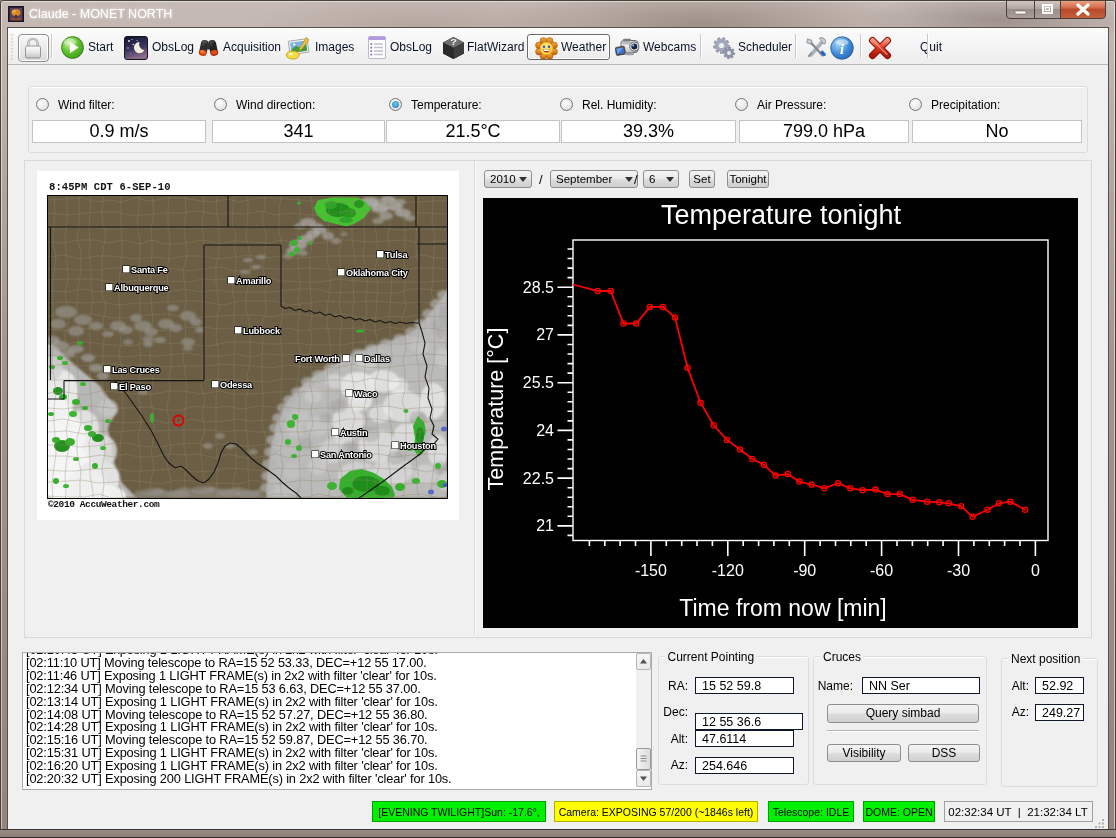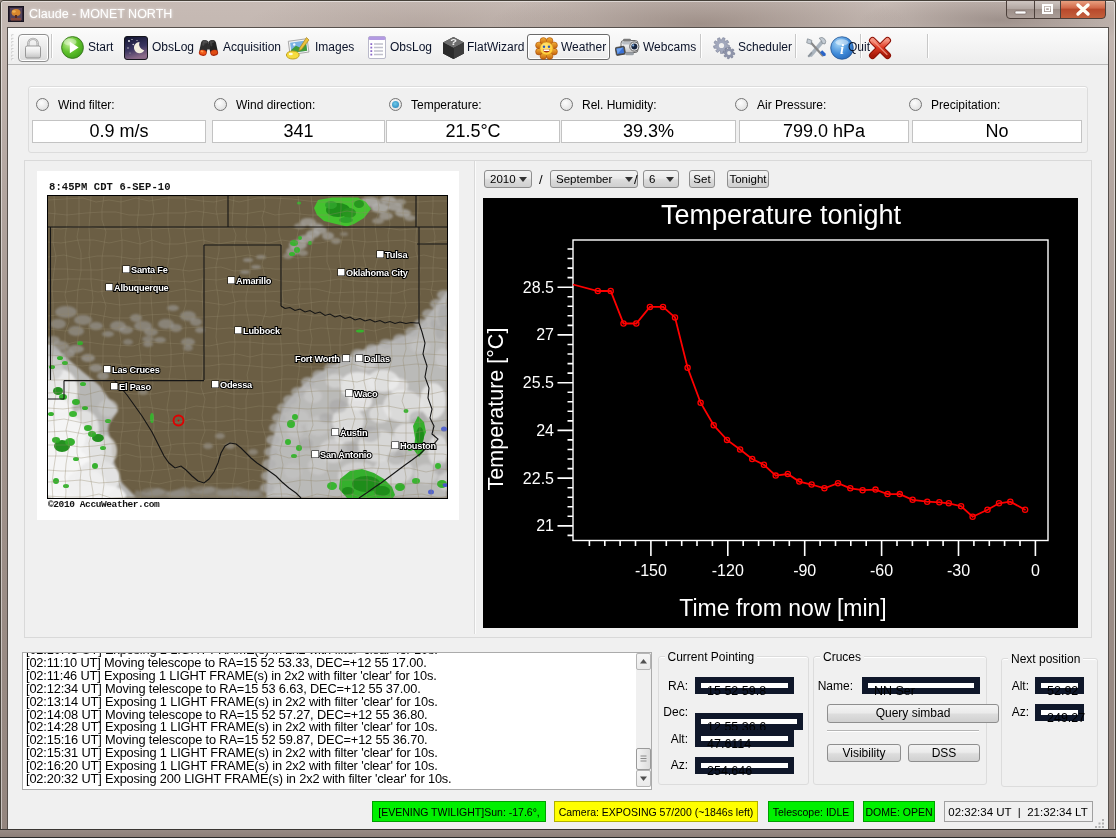--- a/index.html
+++ b/index.html
@@ -45,21 +45,21 @@
   .slash{position:absolute;font-size:13px;color:#000;}
   
   #chart{position:absolute;left:475px;top:170px;width:595px;height:430px;background:#000;}
   
   #log{position:absolute;left:14px;top:624px;width:628px;height:136px;background:#ffffff;border:1px solid #ababab;overflow:hidden;}
   #logtext{position:absolute;left:3px;top:-9px;font-size:12.8px;line-height:12.9px;color:#000;white-space:pre;letter-spacing:-0.15px;}
   #scrollbar{position:absolute;right:0px;top:0px;width:15px;height:134px;background:#f0f0f0;}
   .sbtn{position:absolute;left:0px;width:15px;height:17px;background:linear-gradient(180deg,#f6f6f6,#eaeaea);border:1px solid #b5b5b5;box-sizing:border-box;border-radius:2px;}
   
   .flabel{position:absolute;font-size:12px;color:#000;text-align:right;}
-  .finput{position:absolute;height:17px;background:#fff;border:6px solid #0f172a;font-size:12.5px;color:#000;line-height:16px;padding-left:6px;box-sizing:border-box;}
+  .finput{position:absolute;height:17px;background:#fff;border:1px solid #0f172a;font-size:12.5px;color:#000;line-height:16px;padding-left:6px;box-sizing:border-box;}
   .btn7{position:absolute;box-sizing:border-box;border:1px solid #8e8e8e;border-radius:3px;background:linear-gradient(180deg,#f3f3f3,#ebebeb 45%,#dddddd 55%,#d0d0d0);font-size:12px;color:#000;text-align:center;}
   
   .stitem{position:absolute;top:773px;height:21px;white-space:nowrap;font-size:10.5px;line-height:20px;text-align:center;color:#000;box-sizing:border-box;}
   .green{background:#00f000;border:1px solid #00a000;}
   .yellow{background:#ffff00;border:1px solid #b0b000;}
   #sttime{background:#f0f0f0;border:1px solid #a0a0a0;font-size:11.5px;}
   #botband{position:absolute;left:0px;top:829px;width:1116px;height:9px;background:linear-gradient(180deg,#978a84,#8d7f78);border-top:1px solid #3a3633;border-bottom:1px solid #2b2a29;box-sizing:border-box;}
 </style>
 </head>
 <body>
@@ -291,21 +291,21 @@
           <circle cx="12" cy="12" r="11.3" fill="url(#gblue)" stroke="#1a4a8a" stroke-width="0.7"></circle>
           <ellipse cx="12" cy="6.3" rx="6.5" ry="3" fill="#fff" opacity="0.45"></ellipse>
           <text x="12" y="18" font-size="14.5" font-weight="bold" font-family="Liberation Serif,serif" fill="#fff" text-anchor="middle" font-style="italic">i</text>
         </svg></div>
       <div class="tbsep" style="left:852px;"></div>
       <div class="tbicon" style="left:860px;top:6.5px;"><svg width="24" height="24" viewBox="0 0 24 24">
           <path d="M4.5 4.5 L19.5 19.5 M19.5 4.5 L4.5 19.5" stroke="#8c0f04" stroke-width="7" stroke-linecap="round"></path>
           <path d="M4.5 4.5 L19.5 19.5 M19.5 4.5 L4.5 19.5" stroke="url(#gred)" stroke-width="5" stroke-linecap="round"></path>
           <path d="M6 5.5 L19 18.5" stroke="#f4a08e" stroke-width="1.2" stroke-linecap="round" opacity="0.8"></path>
         </svg></div>
-      <div class="tbtxt" style="left:840px;">Quit</div>
+      <div class="tbtxt" style="left:912px;">Quit</div>
       <div class="tbsep" style="left:919px;"></div>
     </div>
 
   <div class="groupbox" id="grpWx" style="left:20px;top:58px;width:1058px;height:65px;"></div>
     <div class="radio" style="left:27.5px;top:69.5px;"></div>
     <div class="rlabel" style="left:50px;top:70px;">Wind filter:</div>
     <div class="radio" style="left:205.5px;top:69.5px;"></div>
     <div class="rlabel" style="left:228px;top:70px;">Wind direction:</div>
     <div class="radio sel" style="left:380.5px;top:69.5px;"></div>
     <div class="rlabel" style="left:403px;top:70px;">Temperature:</div>
@@ -728,21 +728,21 @@
     <div class="finput" style="left:687px;top:685px;width:108px;">12 55 36.6</div>
     <div class="flabel" style="left:640px;top:703.5px;width:40px;">Alt:</div>
     <div class="finput" style="left:687px;top:702px;width:99px;">47.6114</div>
     <div class="flabel" style="left:640px;top:730.0px;width:40px;">Az:</div>
     <div class="finput" style="left:687px;top:728.5px;width:99px;">254.646</div>
     <div class="groupbox" style="left:805px;top:628px;width:172px;height:127px;">
       <div class="grouplabel" style="left:6px;">Cruces</div>
     </div>
     <div class="flabel" style="left:805px;top:650.5px;width:40px;">Name:</div>
     <div class="finput" style="left:854px;top:649px;width:118px;">NN Ser</div>
-    <div class="btn7" style="left:819px;top:676px;width:172px;height:19px;line-height:17px;">Query simbad</div>
+    <div class="btn7" style="left:819px;top:676px;width:152px;height:19px;line-height:17px;">Query simbad</div>
     <div style="position:absolute;left:819px;top:702px;width:152px;height:1px;background:#b5b5b5;box-shadow:0 1px 0 #fff;"></div>
     <div class="btn7" style="left:819px;top:716px;width:74px;height:18px;line-height:16px;">Visibility</div>
     <div class="btn7" style="left:900px;top:716px;width:72px;height:18px;line-height:16px;">DSS</div>
     <div class="groupbox" style="left:993px;top:630px;width:95px;height:127px;">
       <div class="grouplabel" style="left:6px;">Next position</div>
     </div>
     <div class="flabel" style="left:991px;top:650.5px;width:30px;">Alt:</div>
     <div class="finput" style="left:1027px;top:649px;width:49px;">52.92</div>
     <div class="flabel" style="left:991px;top:677px;width:30px;">Az:</div>
     <div class="finput" style="left:1027px;top:675.5px;width:49px;">249.27</div>

